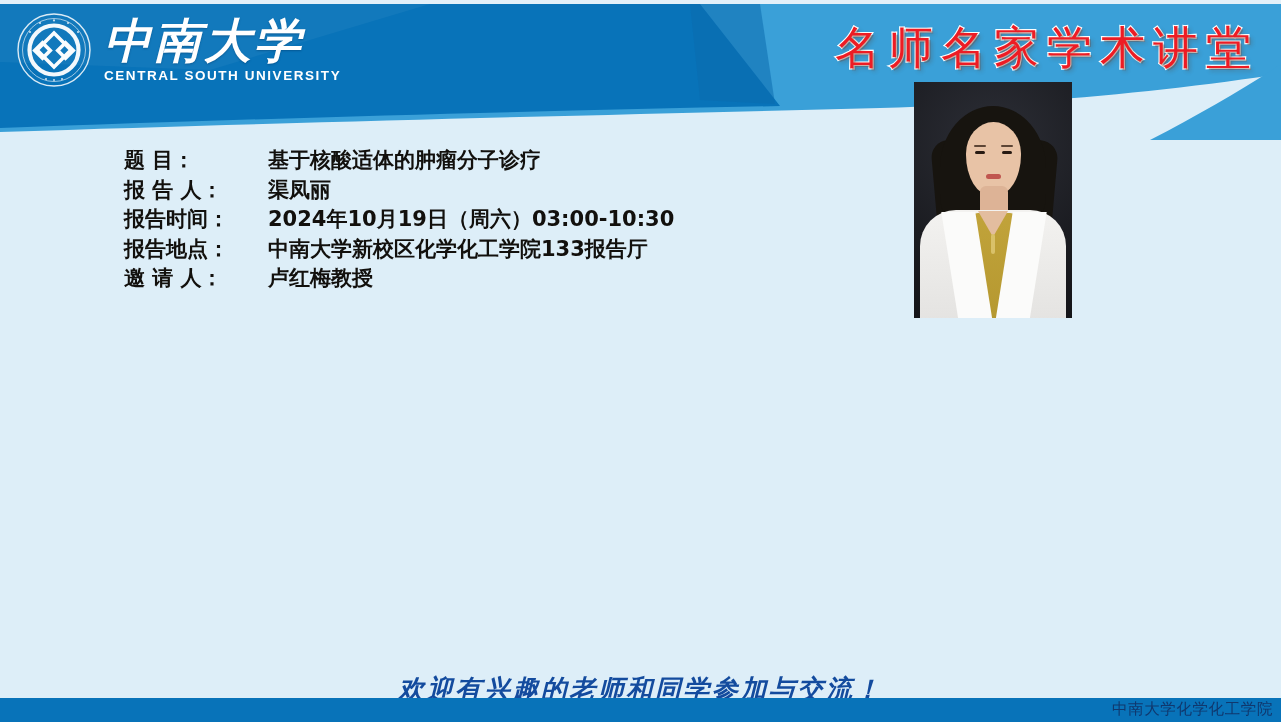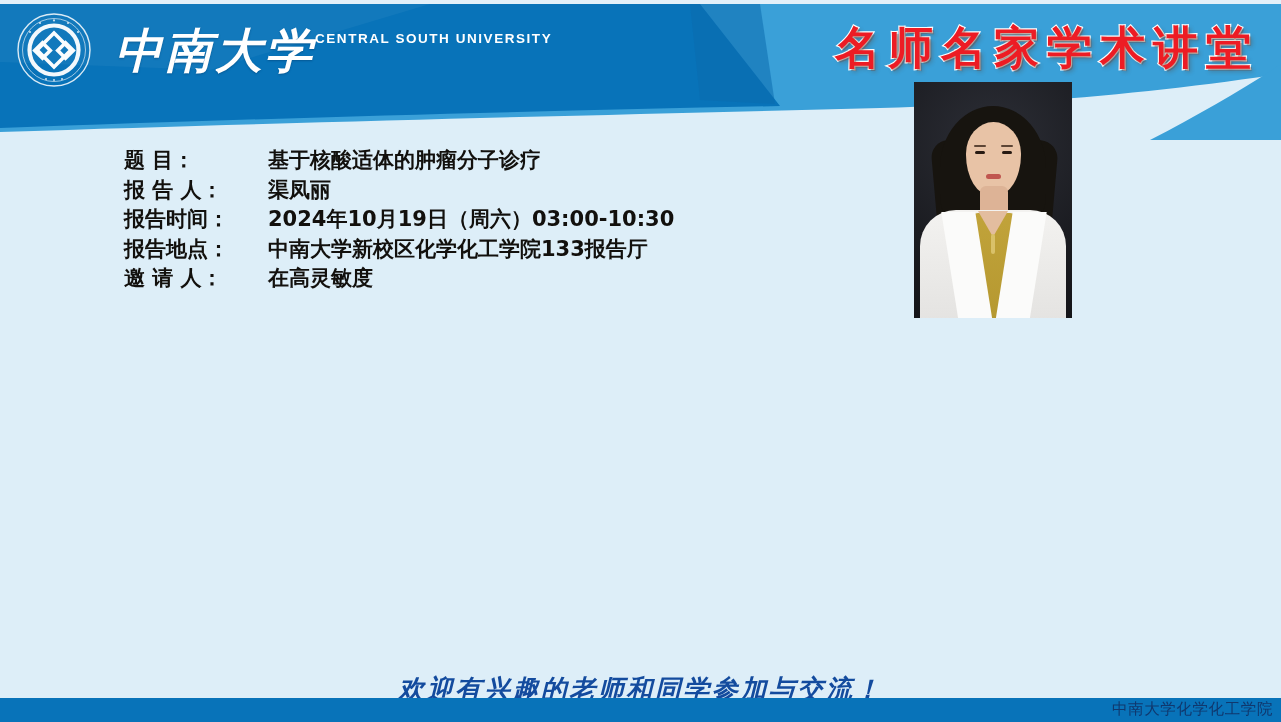--- a/index.html
+++ b/index.html
@@ -61,24 +61,23 @@
   }
 
   .seal {
     width: 76px;
     height: 76px;
     position: relative;
   }
 
   .logo-text {
     display: flex;
-    flex-direction: row;
+    flex-direction: column;
     align-items: flex-start;
     line-height: 1;
-    margin-left: 11px;
   }
 
   .logo-cn {
     font-family: "DejaVu Serif", "Liberation Serif", serif;
     font-size: 47px;
     font-weight: bold;
     color: #ffffff;
     letter-spacing: 3px;
     font-style: italic;
     text-shadow: 0 1px 2px rgba(0,40,80,.35);
@@ -95,21 +94,21 @@
   }
 
   
   .banner-title {
     position: absolute;
     top: 14px;
     right: 22px;
     z-index: 5;
     font-family: "DejaVu Serif", "Liberation Serif", serif;
     font-size: 45px;
-    font-weight: bold;
+    font-weight: normal;
     letter-spacing: 8px;
     color: #ed1c24;
     white-space: nowrap;
     -webkit-text-stroke: 2.2px #ffffff;
     paint-order: stroke fill;
     text-shadow:
        2px 2px 0 rgba(120,60,40,.30),
        3px 3px 4px rgba(90,50,30,.30);
   }
 
@@ -409,21 +408,21 @@
       <span class="info-value">2024年10月19日（周六）03:00-10:30</span>
     </div>
 
     <div class="info-row">
       <span class="info-label">报告地点：</span>
       <span class="info-value">中南大学新校区化学化工学院133报告厅</span>
     </div>
 
     <div class="info-row">
       <span class="info-label">邀 请 人：</span>
-      <span class="info-value">在高灵敏度</span>
+      <span class="info-value">卢红梅教授</span>
     </div>
 
   </div>
 
 
   <div class="welcome">欢迎有兴趣的老师和同学参加与交流！</div>
 
   <div class="footer"></div>
   <div class="footer-credit">中南大学化学化工学院</div>
 

